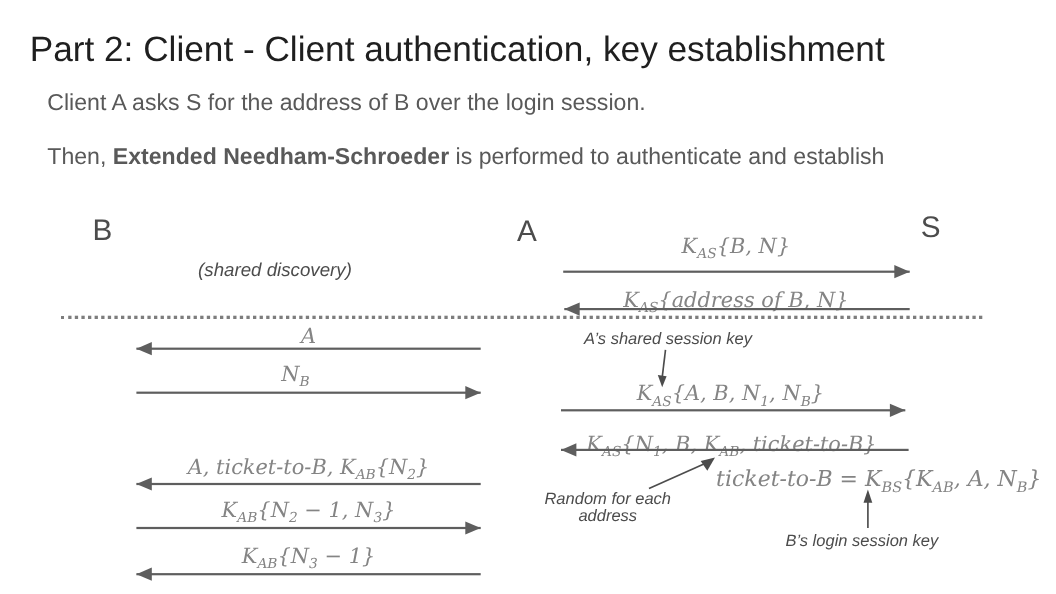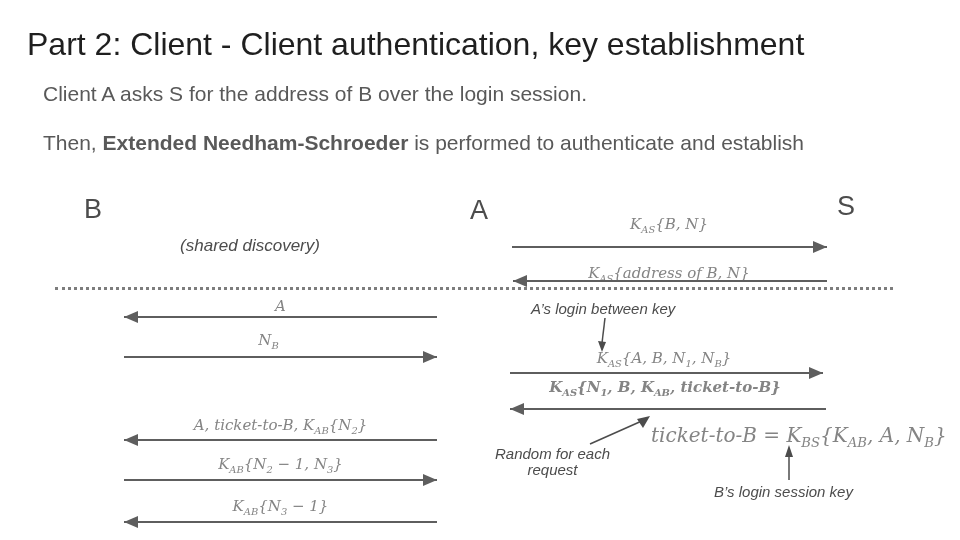--- a/index.html
+++ b/index.html
@@ -29,21 +29,21 @@
   .note{
     position:absolute; font-style:italic; font-size:15px;
     color:var(--annotation); white-space:nowrap;
   }
   .phase{
     position:absolute; font-style:italic; font-size:17px;
     color:var(--annotation); text-align:center; white-space:nowrap;
   }
   .math{
     position:absolute; font-family:"DejaVu Serif","Liberation Serif",serif;
-    font-style:italic; font-size:15px; color:var(--diagram-text);
+    font-style:italic; font-size:19px; color:var(--diagram-text);
     text-align:center; white-space:nowrap; line-height:22px;
   }
   .math sub{font-size:66%; line-height:0;}
   .equation{text-align:left; font-size:20px;}
   .msg-arrow{position:absolute; height:2px; background:var(--arrow);}
   .msg-arrow.head-left::before{
     content:""; position:absolute; left:0; top:-5px; width:0; height:0;
     border-top:6px solid transparent; border-bottom:6px solid transparent;
     border-right:14px solid var(--arrow);
   }
@@ -80,39 +80,39 @@
     <div class="phase" style="left:160px;top:236px;width:180px;">(shared discovery)</div>
 
     <div class="math" style="left:512px;top:213px;width:314px;">K<sub>AS</sub>{B, N}</div>
     <div class="msg-arrow head-right" style="left:512px;top:246px;width:315px;"></div>
 
     <div class="math" style="left:512px;top:262px;width:314px;">K<sub>AS</sub>{address of B, N}</div>
     <div class="msg-arrow head-left" style="left:513px;top:280px;width:314px;"></div>
 
     <div class="dotted" style="left:55px;top:287px;width:838px;"></div>
 
-    <div class="note" style="left:531px;top:300px;">A’s login between key</div>
+    <div class="note" style="left:531px;top:300px;">A’s shared session key</div>
     <svg class="ann-arrow" style="left:592px;top:317px;" width="20" height="36">
       <line x1="13" y1="1" x2="10" y2="26"></line>
       <polygon points="10,35 6,24 14,25"></polygon>
     </svg>
 
     <div class="math" style="left:505px;top:347px;width:318px;">K<sub>AS</sub>{A, B, N<sub>1</sub>, N<sub>B</sub>}</div>
     <div class="msg-arrow head-right" style="left:510px;top:372px;width:313px;"></div>
 
-    <div class="math" style="left:505px;top:376px;width:320px;font-weight:bold;">K<sub>AS</sub>{N<sub>1</sub>, B, K<sub>AB</sub>, ticket-to-B}</div>
+    <div class="math" style="left:505px;top:393px;width:320px;">K<sub>AS</sub>{N<sub>1</sub>, B, K<sub>AB</sub>, ticket-to-B}</div>
     <div class="msg-arrow head-left" style="left:510px;top:408px;width:316px;"></div>
 
     <div class="math equation" style="left:651px;top:424px;">ticket-to-B = K<sub>BS</sub>{K<sub>AB</sub>, A, N<sub>B</sub>}</div>
 
     <svg class="ann-arrow" style="left:586px;top:412px;" width="70" height="36">
       <line x1="4" y1="32" x2="58" y2="8"></line>
       <polygon points="64,4 51,7 57,16"></polygon>
     </svg>
-    <div class="note note-center" style="left:490px;top:446px;width:125px;"><span>Random for each</span><br><span>request</span></div>
+    <div class="note note-center" style="left:490px;top:446px;width:125px;"><span>Random for each</span><br><span>address</span></div>
 
     <svg class="ann-arrow" style="left:780px;top:444px;" width="18" height="38">
       <line x1="9" y1="36" x2="9" y2="9"></line>
       <polygon points="9,1 5,13 13,13"></polygon>
     </svg>
     <div class="note" style="left:714px;top:483px;">B’s login session key</div>
 
     <div class="math" style="left:124px;top:295px;width:313px;">A</div>
     <div class="msg-arrow head-left" style="left:124px;top:316px;width:313px;"></div>
 

